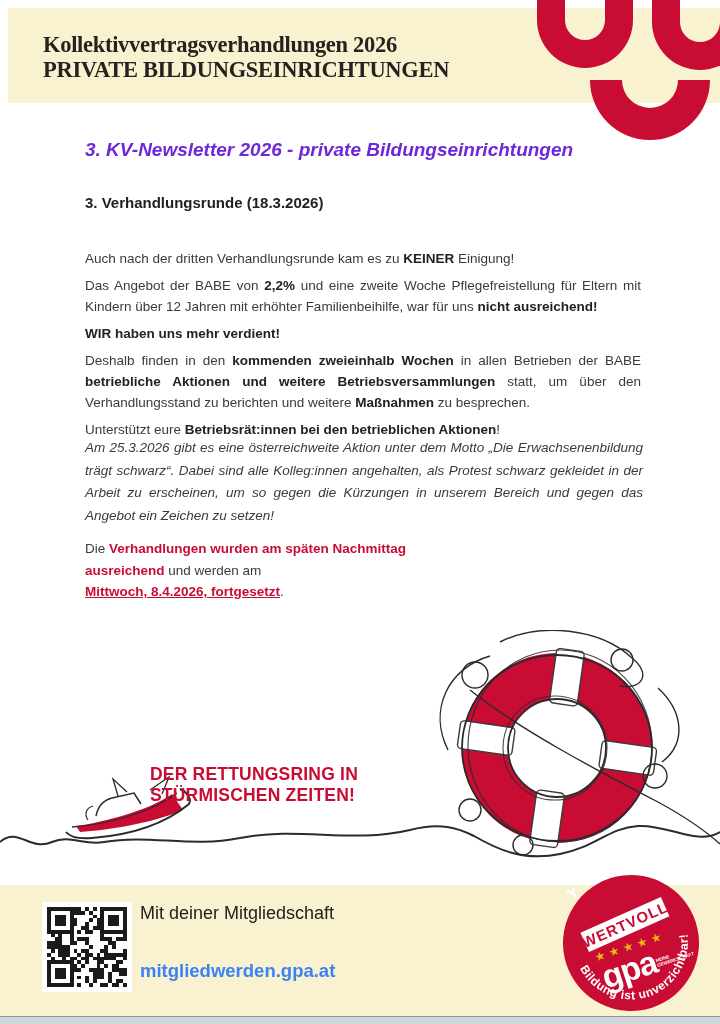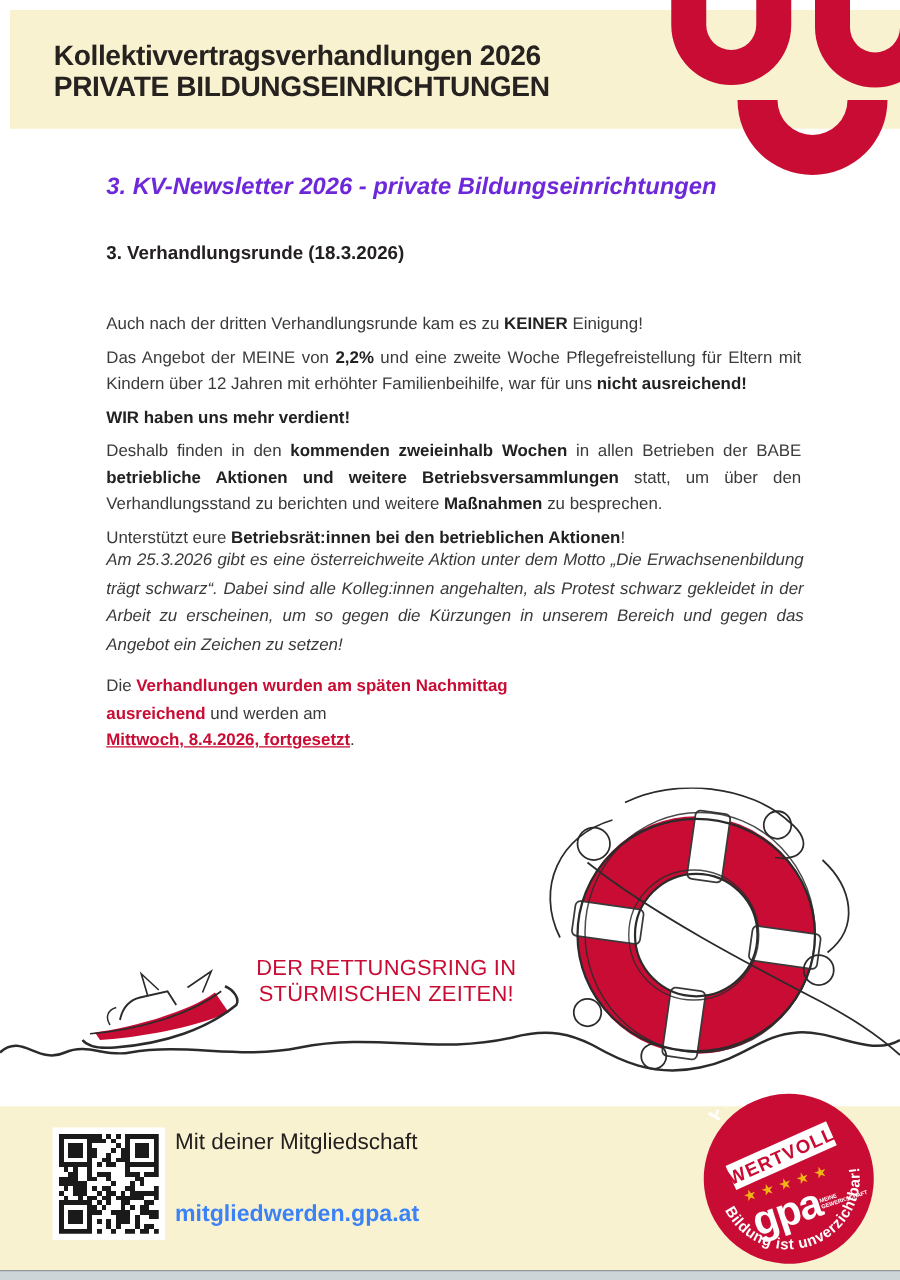--- a/index.html
+++ b/index.html
@@ -1,39 +1,39 @@
 <!DOCTYPE html>
 <html><head>
 <meta charset="utf-8">
 <style>
   html,body{margin:0;padding:0;background:#e8e8e8;}
   .page{position:relative;width:720px;height:1024px;background:#ffffff;overflow:hidden;
         font-family:"Liberation Sans","DejaVu Sans",sans-serif;color:#3a3a3a;}
   
-  .header-band{position:absolute;left:8px;top:8px;width:712px;height:95px;background:#f9f2d0;}
+  .header-band{position:absolute;left:8px;top:8px;width:712px;height:95px;background:#f9f2d0;font-family:Liberation Serif, serif;}
   .header-title{position:absolute;left:35px;top:24px;font-size:22.5px;font-weight:800;
                 color:#26221f;line-height:25px;letter-spacing:-0.3px;white-space:nowrap;}
   .top-decor{position:absolute;right:0;top:0;width:220px;height:150px;}
   
   .red-heading{position:absolute;left:85px;top:139px;font-size:19px;font-weight:800;
                font-style:italic;color:#6d28d9;white-space:nowrap;}
   .round-title{position:absolute;left:85px;top:194px;font-size:15px;font-weight:800;color:#242020;}
   .body-copy{position:absolute;left:85px;top:236px;width:556px;font-size:13.5px;line-height:21px;color:#3a3a3a;margin-top:12px;}
   .body-copy p{margin:0 0 6px 0;}
   .just{text-align:justify;}
   b.k{color:#222;}
   .italic-para{position:absolute;left:85px;top:437px;width:558px;font-size:13.5px;font-style:italic;
                line-height:22.5px;text-align:justify;color:#3a3a3a;}
   .red-para{position:absolute;left:85px;top:538px;width:404px;font-size:13.5px;line-height:21.5px;color:#3a3a3a;}
   .rb{color:#c90c34;font-weight:800;}
   .rbu{color:#c90c34;font-weight:800;text-decoration:underline;margin-top:29px;}
   
   .illu{position:absolute;left:0;top:630px;width:720px;height:250px;}
-  .slogan{position:absolute;left:150px;top:764px;width:318px;text-align:center;
-          font-size:17.5px;font-weight:400;color:#c90c34;line-height:21px;letter-spacing:0.2px;}
+  .slogan{position:absolute;left:150px;top:764px;width:318px;text-align:left;
+          font-size:17.5px;font-weight:700;color:#c90c34;line-height:21px;letter-spacing:0.2px;}
   
   .footer-band{position:absolute;left:0;top:885px;width:720px;height:131px;background:#f9f2d0;}
   .qr-box{position:absolute;left:42px;top:902px;width:90px;height:90px;background:#ffffff;
           display:flex;align-items:center;justify-content:center;}
   .footer-text{position:absolute;left:140px;top:900px;font-size:18px;color:#242020;line-height:27px;}
   .footer-url{position:absolute;left:140px;top:960px;font-size:18.5px;font-weight:800;color:#3b82f6;}
   .badge{position:absolute;left:561px;top:873px;width:140px;height:140px;transform:rotate(-18deg);}
   .bottom-strip{position:absolute;left:0;top:1016px;width:720px;height:8px;background:#cdd5d9;
                 border-top:1px solid #8f979c;box-sizing:border-box;}
 </style>
@@ -53,21 +53,21 @@
     <path d="M37,-6 L37,20 A48,48 0 0 0 133,20 L133,-6 L105,-6 L105,20 A20,20 0 0 1 65,20 L65,-6 Z" fill="#c90c34"></path>
     <path d="M152,-6 L152,22 A48,48 0 0 0 248,22 L248,-6 L220,-6 L220,22 A20,20 0 0 1 180,22 L180,-6 Z" fill="#c90c34"></path>
     <path d="M90,80 A60,60 0 0 0 210,80 L178,80 A28,28 0 0 1 122,80 Z" fill="#c90c34"></path>
   </svg>
 
   <div class="red-heading">3. KV-Newsletter 2026 - private Bildungseinrichtungen</div>
   <div class="round-title">3. Verhandlungsrunde (18.3.2026)</div>
 
   <div class="body-copy">
     <p><span>Auch nach der dritten Verhandlungsrunde kam es zu </span><b class="k">KEINER</b><span> Einigung!</span></p>
-    <p class="just"><span>Das Angebot der MEINE von </span><b class="k">2,2%</b><span> und eine zweite Woche Pflegefreistellung für Eltern mit Kindern über 12 Jahren mit erhöhter Familienbeihilfe, war für uns </span><b class="k">nicht ausreichend!</b></p>
+    <p class="just"><span>Das Angebot der BABE von </span><b class="k">2,2%</b><span> und eine zweite Woche Pflegefreistellung für Eltern mit Kindern über 12 Jahren mit erhöhter Familienbeihilfe, war für uns </span><b class="k">nicht ausreichend!</b></p>
     <p><b class="k">WIR haben uns mehr verdient!</b></p>
     <p class="just"><span>Deshalb finden in den </span><b class="k">kommenden zweieinhalb Wochen</b><span> in allen Betrieben der BABE </span><b class="k">betriebliche Aktionen und weitere Betriebsversammlungen</b><span> statt, um über den Verhandlungsstand zu berichten und weitere </span><b class="k">Maßnahmen</b><span> zu besprechen.</span></p>
     <p><span>Unterstützt eure </span><b class="k">Betriebsrät:innen bei den betrieblichen Aktionen</b><span>!</span></p>
   </div>
 
   <div class="italic-para">Am 25.3.2026 gibt es eine österreichweite Aktion unter dem Motto „Die Erwachsenenbildung trägt schwarz“. Dabei sind alle Kolleg:innen angehalten, als Protest schwarz gekleidet in der Arbeit zu erscheinen, um so gegen die Kürzungen in unserem Bereich und gegen das Angebot ein Zeichen zu setzen!</div>
 
   <div class="red-para">
     <span>Die </span><span class="rb">Verhandlungen wurden am späten Nachmittag ausreichend</span><span> und werden am</span><br>
     <span class="rbu">Mittwoch, 8.4.2026, fortgesetzt</span><span>.</span>

